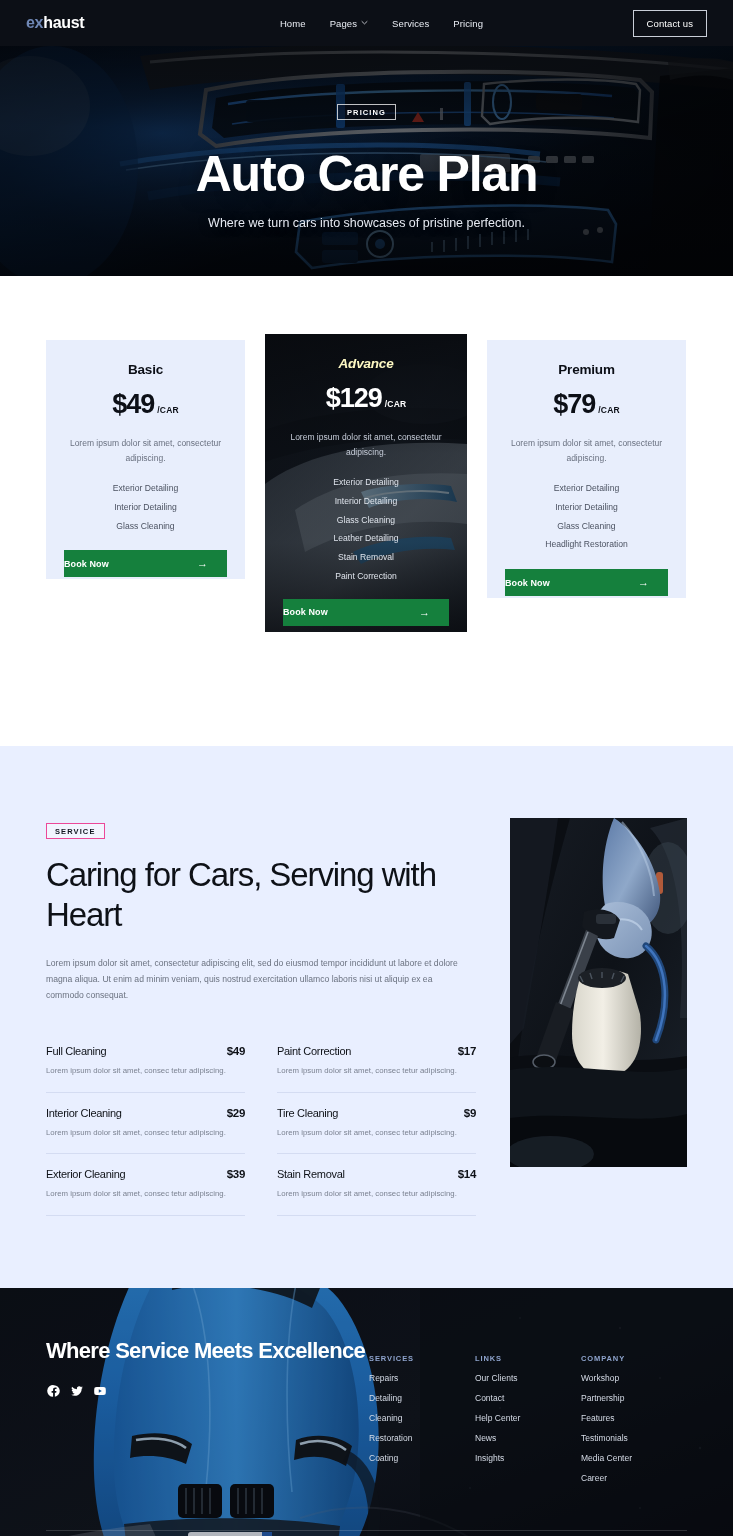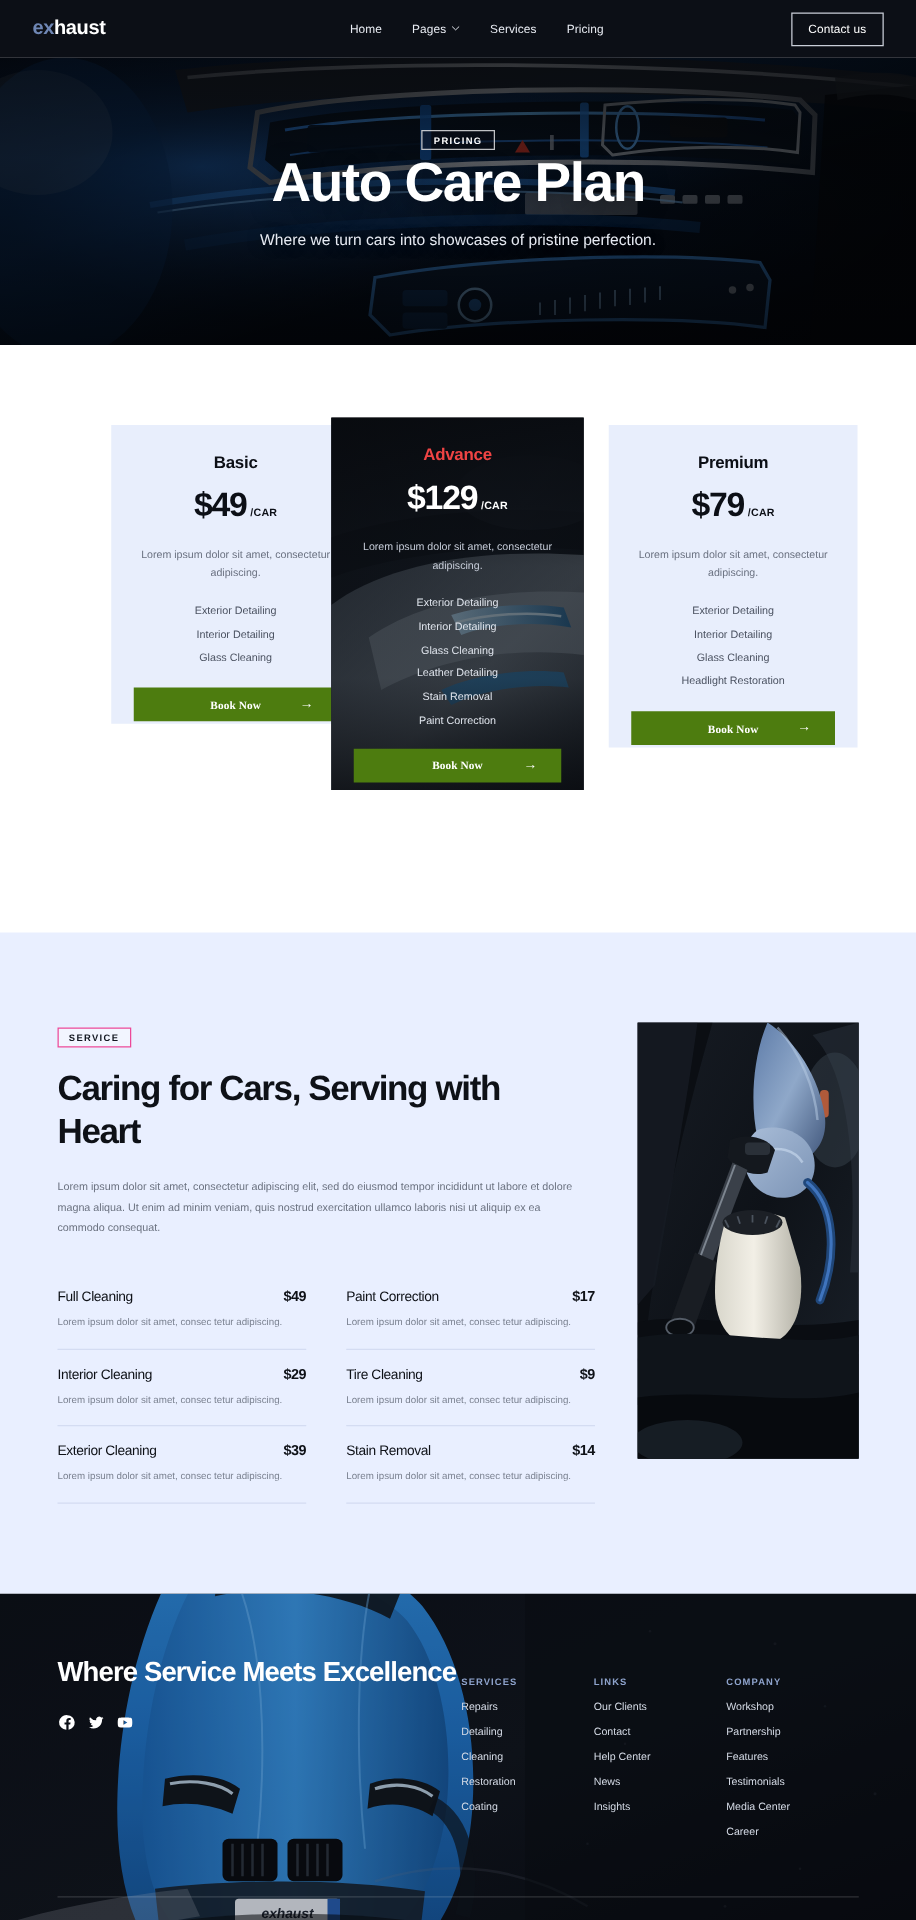--- a/index.html
+++ b/index.html
@@ -62,81 +62,81 @@
     position:absolute; left:0; right:0; top:0; bottom:0;
     display:flex; flex-direction:column; align-items:center;
     padding-top:58px; z-index:5;
   }
   .pill {
     border:1px solid rgba(255,255,255,.75);
     color:#fff; font-size:7.5px; font-weight:700; letter-spacing:1.1px;
     padding:3px 9px 2px; background:rgba(10,14,24,.45);
   }
   .hero h1 {
-    margin-top:4px;
-    font-size:44px; line-height:1.05; font-weight:700; color:#fff;
+    margin-top:28px;
+    font-size:50px; line-height:1.05; font-weight:700; color:#fff;
     letter-spacing:-1.2px;
     text-shadow:0 2px 18px rgba(0,0,0,.5);
   }
   .hero-sub {
     margin-top:15px; font-size:12.5px; color:#e6eaf2; font-weight:400;
     text-shadow:0 1px 10px rgba(0,0,0,.6);
   }
 
   
   .pricing-wrap { background:#fff; padding:58px 0 112px; }
   .cards { position:relative; width:733px; height:300px; }
   .card { position:absolute; top:6px; }
-  .card-basic   { left:46px;  width:199px; background:#e8eefc; padding:22px 18px 0; height:239px;margin-left:43px; }
+  .card-basic   { left:46px;  width:199px; background:#e8eefc; padding:22px 18px 0; height:239px; }
   .card-premium { left:487px; width:199px; background:#e8eefc; padding:22px 18px 0; height:258px; }
   .card-advance {
     left:265px; width:202px; height:298px; top:0;
     background:#0b0d11; overflow:hidden; padding:22px 18px 0;
   }
   .adv-art { position:absolute; inset:0; z-index:0; }
   .adv-shade { position:absolute; inset:0; z-index:1;
      background:linear-gradient(180deg,rgba(7,9,13,.86) 0%,rgba(7,9,13,.55) 40%,rgba(7,9,13,.55) 70%,rgba(7,9,13,.88) 100%); }
   .card-advance > *:not(.adv-art):not(.adv-shade) { position:relative; z-index:2; }
 
   .tier-name { text-align:center; font-size:13.5px; font-weight:700; color:#0c0f16; letter-spacing:-.2px; }
-  .card-advance .tier-name { color:#ef4444; }
+  .card-advance .tier-name { color:#fef9c3;font-style:italic; }
   .price-row { text-align:center; margin-top:12px; }
   .price { font-size:27px; font-weight:700; color:#0c0f16; letter-spacing:-1px; }
   .card-advance .price { color:#fff; }
   .per { font-size:8.5px; font-weight:700; color:#0c0f16; letter-spacing:.2px; margin-left:3px; }
   .card-advance .per { color:#fff; }
   .tier-desc {
     margin-top:16px; text-align:center; font-size:8.5px; line-height:1.72;
     color:#6a7180;
   }
   .card-advance .tier-desc { color:#c6ccd8; }
   .feat-list { margin-top:14px; text-align:center; }
   .feat { font-size:8.6px; line-height:2.18; color:#4b5261; }
   .card-advance .feat { color:#dfe4ec; }
   .book-btn {
-    display:flex; align-items:center; justify-content:center; position:relative;
-    background:#4d7c0f; color:#fff; height:27px;
+    display:flex; align-items:center; position:relative;
+    background:#15803d; color:#fff; height:27px;
     font-size:9px; font-weight:700; letter-spacing:.1px;
     cursor:pointer; border:none; width:100%;
-    font-family:Liberation Serif, serif;
+    font-family:Liberation Sans, sans-serif;
   }
   .card-basic .book-btn { margin-top:15px; }
   .card-premium .book-btn { margin-top:15px; }
   .card-advance .book-btn { margin-top:13px; }
   .book-btn .arr { position:absolute; right:19px; font-size:11px; line-height:1; }
 
   
   .service { background:#e9efff; padding:74px 46px 72px; position:relative; }
   .svc-pill {
     display:inline-block; border:1px solid #ec4899; background:#f2f5ff;
     font-size:7.5px; font-weight:700; letter-spacing:1.1px; color:#121620;
     padding:3px 8px 2px;
   }
   .svc-title {
-    margin-top:16px; font-size:28px; line-height:1.22; font-weight:700;
+    margin-top:16px; font-size:33px; line-height:1.22; font-weight:400;
     color:#0e1117; letter-spacing:-1.1px; max-width:400px;
   }
   .svc-para {
     margin-top:19px; font-size:8.6px; line-height:1.9; color:#6b7280; max-width:412px;
   }
   .svc-grid {
     margin-top:28px; width:430px;
     display:grid; grid-template-columns:199px 199px; column-gap:32px; row-gap:0;
   }
   .svc-item { padding:14px 0 13px; border-bottom:1px solid #d4dcf2; }

